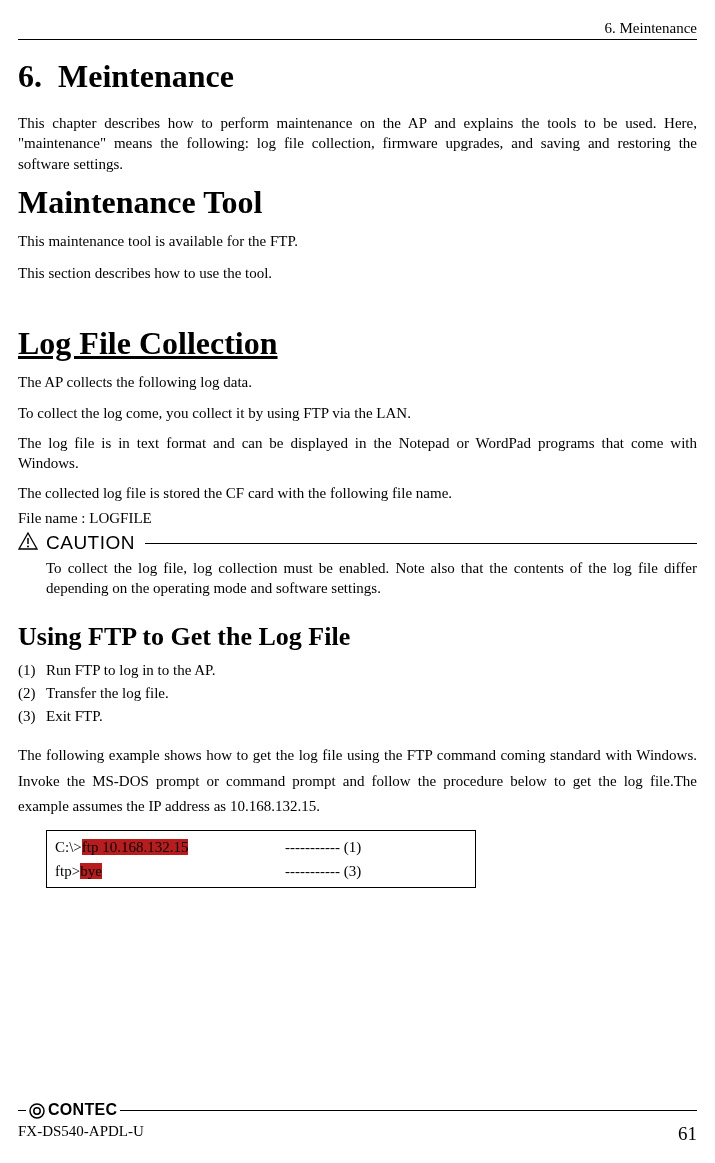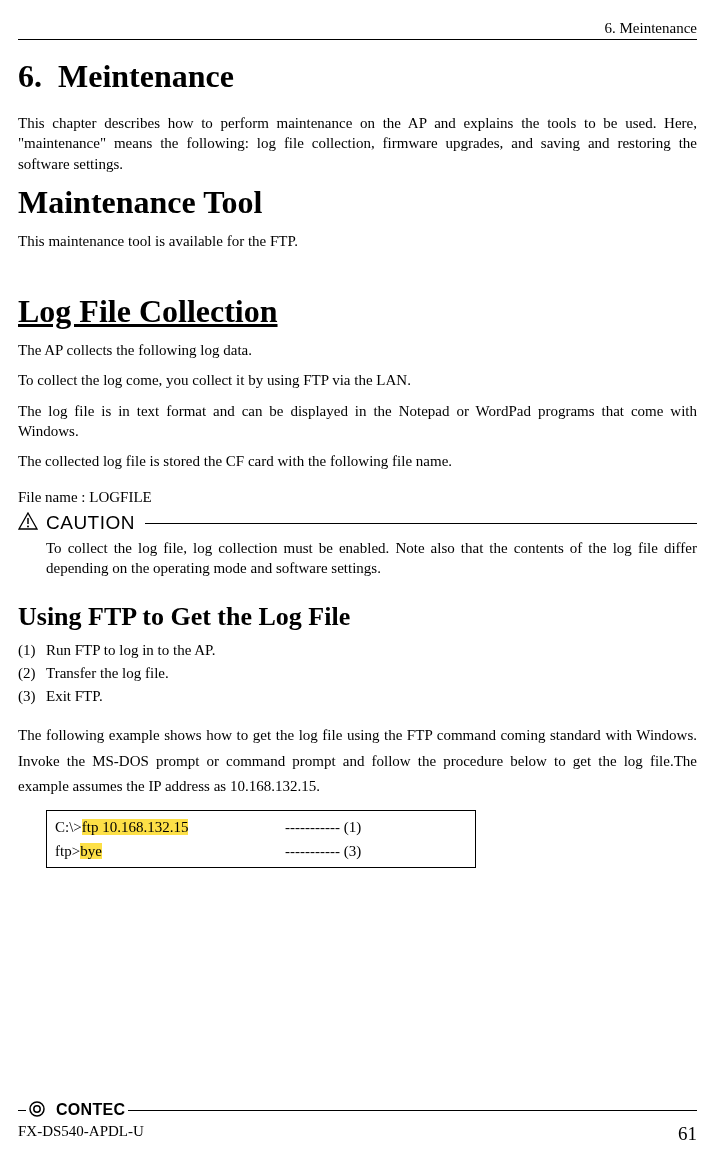--- a/index.html
+++ b/index.html
@@ -120,42 +120,41 @@
     display: flex;
   }
   .cmdrow .left {
     width: 230px;
     white-space: pre;
   }
   .cmdrow .right {
     white-space: pre;
   }
   .hl {
-    background: #fde047;
+    background: #b91c1c;
   }
   .footer {
     position: absolute;
     bottom: 18px;
     left: 18px;
     right: 18px;
   }
   .footer-line-wrap {
     display: flex;
     align-items: center;
     margin-bottom: 4px;
   }
   .footer-rule-left {
     width: 8px;
     border-top: 1px solid #000;
   }
   .logo-box {
     display:flex;
-    align-items:flex-start;
+    align-items:flex-end;
     padding: 0 3px;
-    gap: 8px;
   }
   .logo-text {
     font-family: Arial, Helvetica, sans-serif;
     font-weight: bold;
     font-size: 16px;
     letter-spacing: 0.3px;
     margin-left: 3px;
   }
   .footer-rule-right {
     flex: 1;
@@ -178,26 +177,27 @@
   <hr class="header-rule">
 
   <h1 class="chapter">
     <span class="num">6.</span><span>Meintenance</span>
   </h1>
 
   <p class="body">This chapter describes how to perform maintenance on the AP and explains the tools to be used.  Here, "maintenance" means the following: log file collection, firmware upgrades, and saving and restoring the software settings.</p>
 
   <h1 class="section">Maintenance Tool</h1>
   <p class="body" style="margin-bottom:12px;font-family:Liberation Serif, serif;">This maintenance tool is available for the FTP.</p>
+  <p class="body">This section describes how to use the tool.</p>
 
   <h1 class="section2">Log File Collection</h1>
   <p class="body">The AP collects the following log data.</p>
   <p class="body">To collect the log come, you collect it by using FTP via the LAN.</p>
   <p class="body">The log file is in text format and can be displayed in the Notepad or WordPad programs that come with Windows.</p>
-  <p class="body" style="margin-bottom:16px;">The collected log file is stored the CF card with the following file name.</p>
+  <p class="body" style="margin-bottom:4px;">The collected log file is stored the CF card with the following file name.</p>
   <p class="body indent" style="margin-bottom:2px;">File name : LOGFILE</p>
 
   <div class="caution-wrap">
     <div class="caution-header">
       <span class="caution-icon">
         <svg width="20" height="18" viewBox="0 0 20 18">
           <polygon points="10,1 19,17 1,17" fill="none" stroke="#000" stroke-width="1.3"></polygon>
           <line x1="10" y1="6" x2="10" y2="12" stroke="#000" stroke-width="1.5"></line>
           <circle cx="10" cy="14.5" r="1" fill="#000"></circle>
         </svg>

